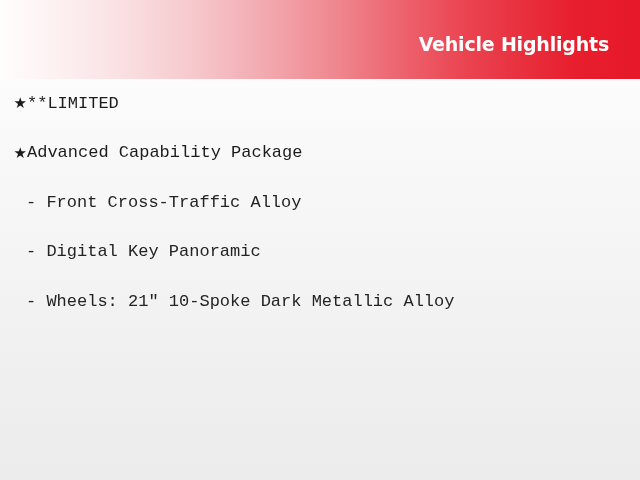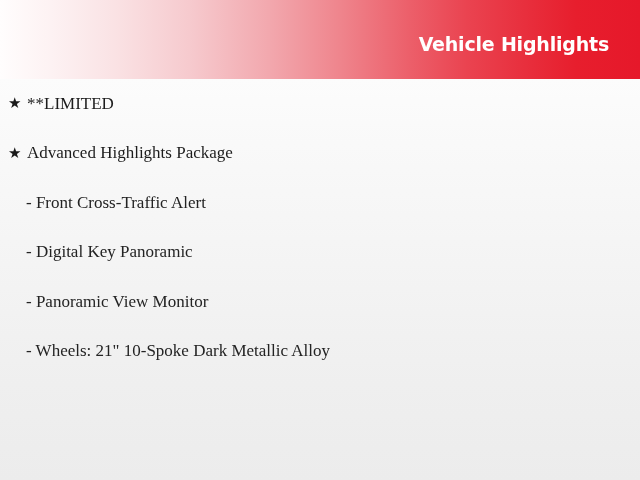--- a/index.html
+++ b/index.html
@@ -14,20 +14,21 @@
     font-family: "Liberation Sans", sans-serif;
     background: #ffffff;
   }
 
   .page {
     position: relative;
     width: 640px;
     height: 480px;
     background: linear-gradient(to bottom, #ffffff 0%, #fdfdfd 12%, #f9f9f9 30%, #f4f4f4 55%, #efefef 80%, #ececec 100%);
     overflow: hidden;
+    text-align: right;
   }
 
   
   .header-band {
     position: absolute;
     top: 0;
     left: 0;
     width: 640px;
     height: 79px;
     background: linear-gradient(to right,
@@ -85,21 +86,21 @@
     display: inline-block;
     width: 19px;
     font-family: "DejaVu Sans", sans-serif;
     font-size: 15px;
     line-height: 1;
     color: #1a1a1a;
     flex: 0 0 auto;
   }
 
   .row-text {
-    font-family: Liberation Serif, serif;
+    font-family: Liberation Mono, monospace;
     font-size: 17px;
     color: #1c1c1c;
     line-height: 20px;
   }
 
   .row-text.sub {
     font-size: 17px;
     color: #232323;
   }
 </style>
@@ -112,29 +113,26 @@
     <div class="header-title">Vehicle Highlights</div>
   </div>
 
   <div class="highlights-list">
       <div class="highlight-row level-0">
         <span class="bullet-star">★</span>
         <span class="row-text">**LIMITED</span>
       </div>
       <div class="highlight-row level-0">
         <span class="bullet-star">★</span>
-        <span class="row-text">Advanced Highlights Package</span>
+        <span class="row-text">Advanced Capability Package</span>
       </div>
       <div class="highlight-row level-1">
-        <span class="row-text sub">- Front Cross-Traffic Alert</span>
+        <span class="row-text sub">- Front Cross-Traffic Alloy</span>
       </div>
       <div class="highlight-row level-1">
         <span class="row-text sub">- Digital Key Panoramic</span>
-      </div>
-      <div class="highlight-row level-1">
-        <span class="row-text sub">- Panoramic View Monitor</span>
       </div>
       <div class="highlight-row level-1">
         <span class="row-text sub">- Wheels: 21" 10-Spoke Dark Metallic Alloy</span>
       </div>
     </div>
 
 </div>
 
 </body></html>

